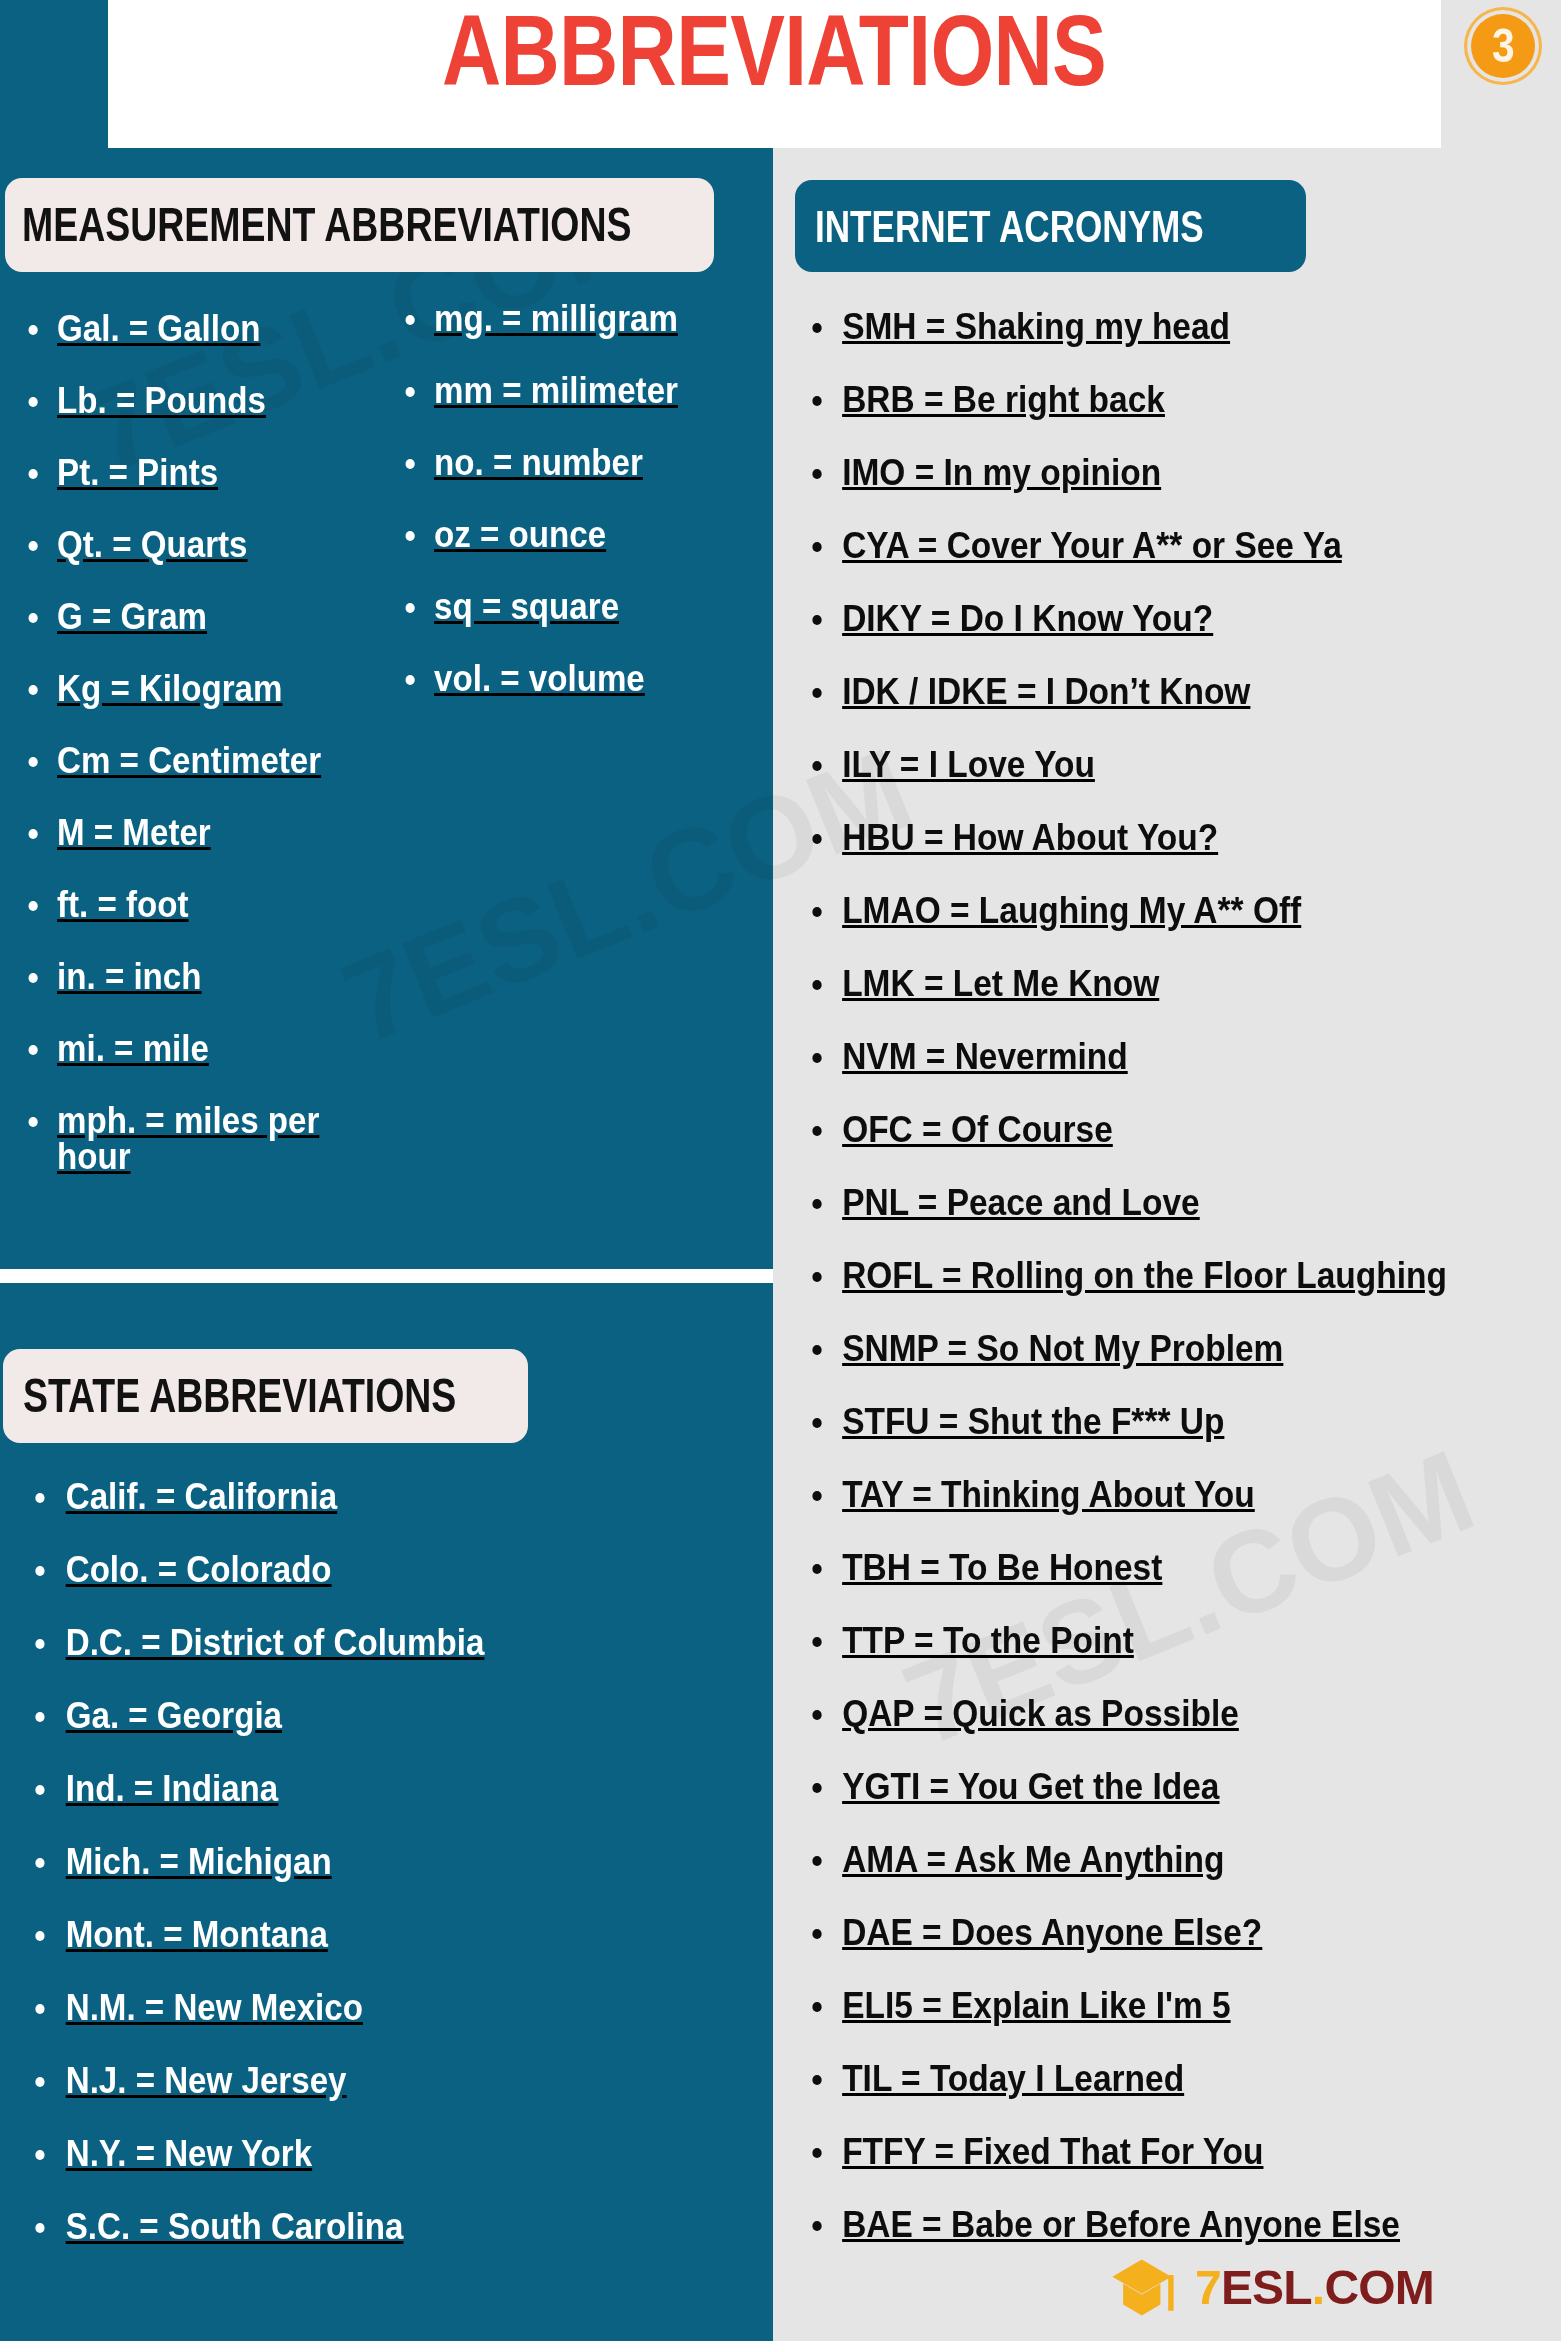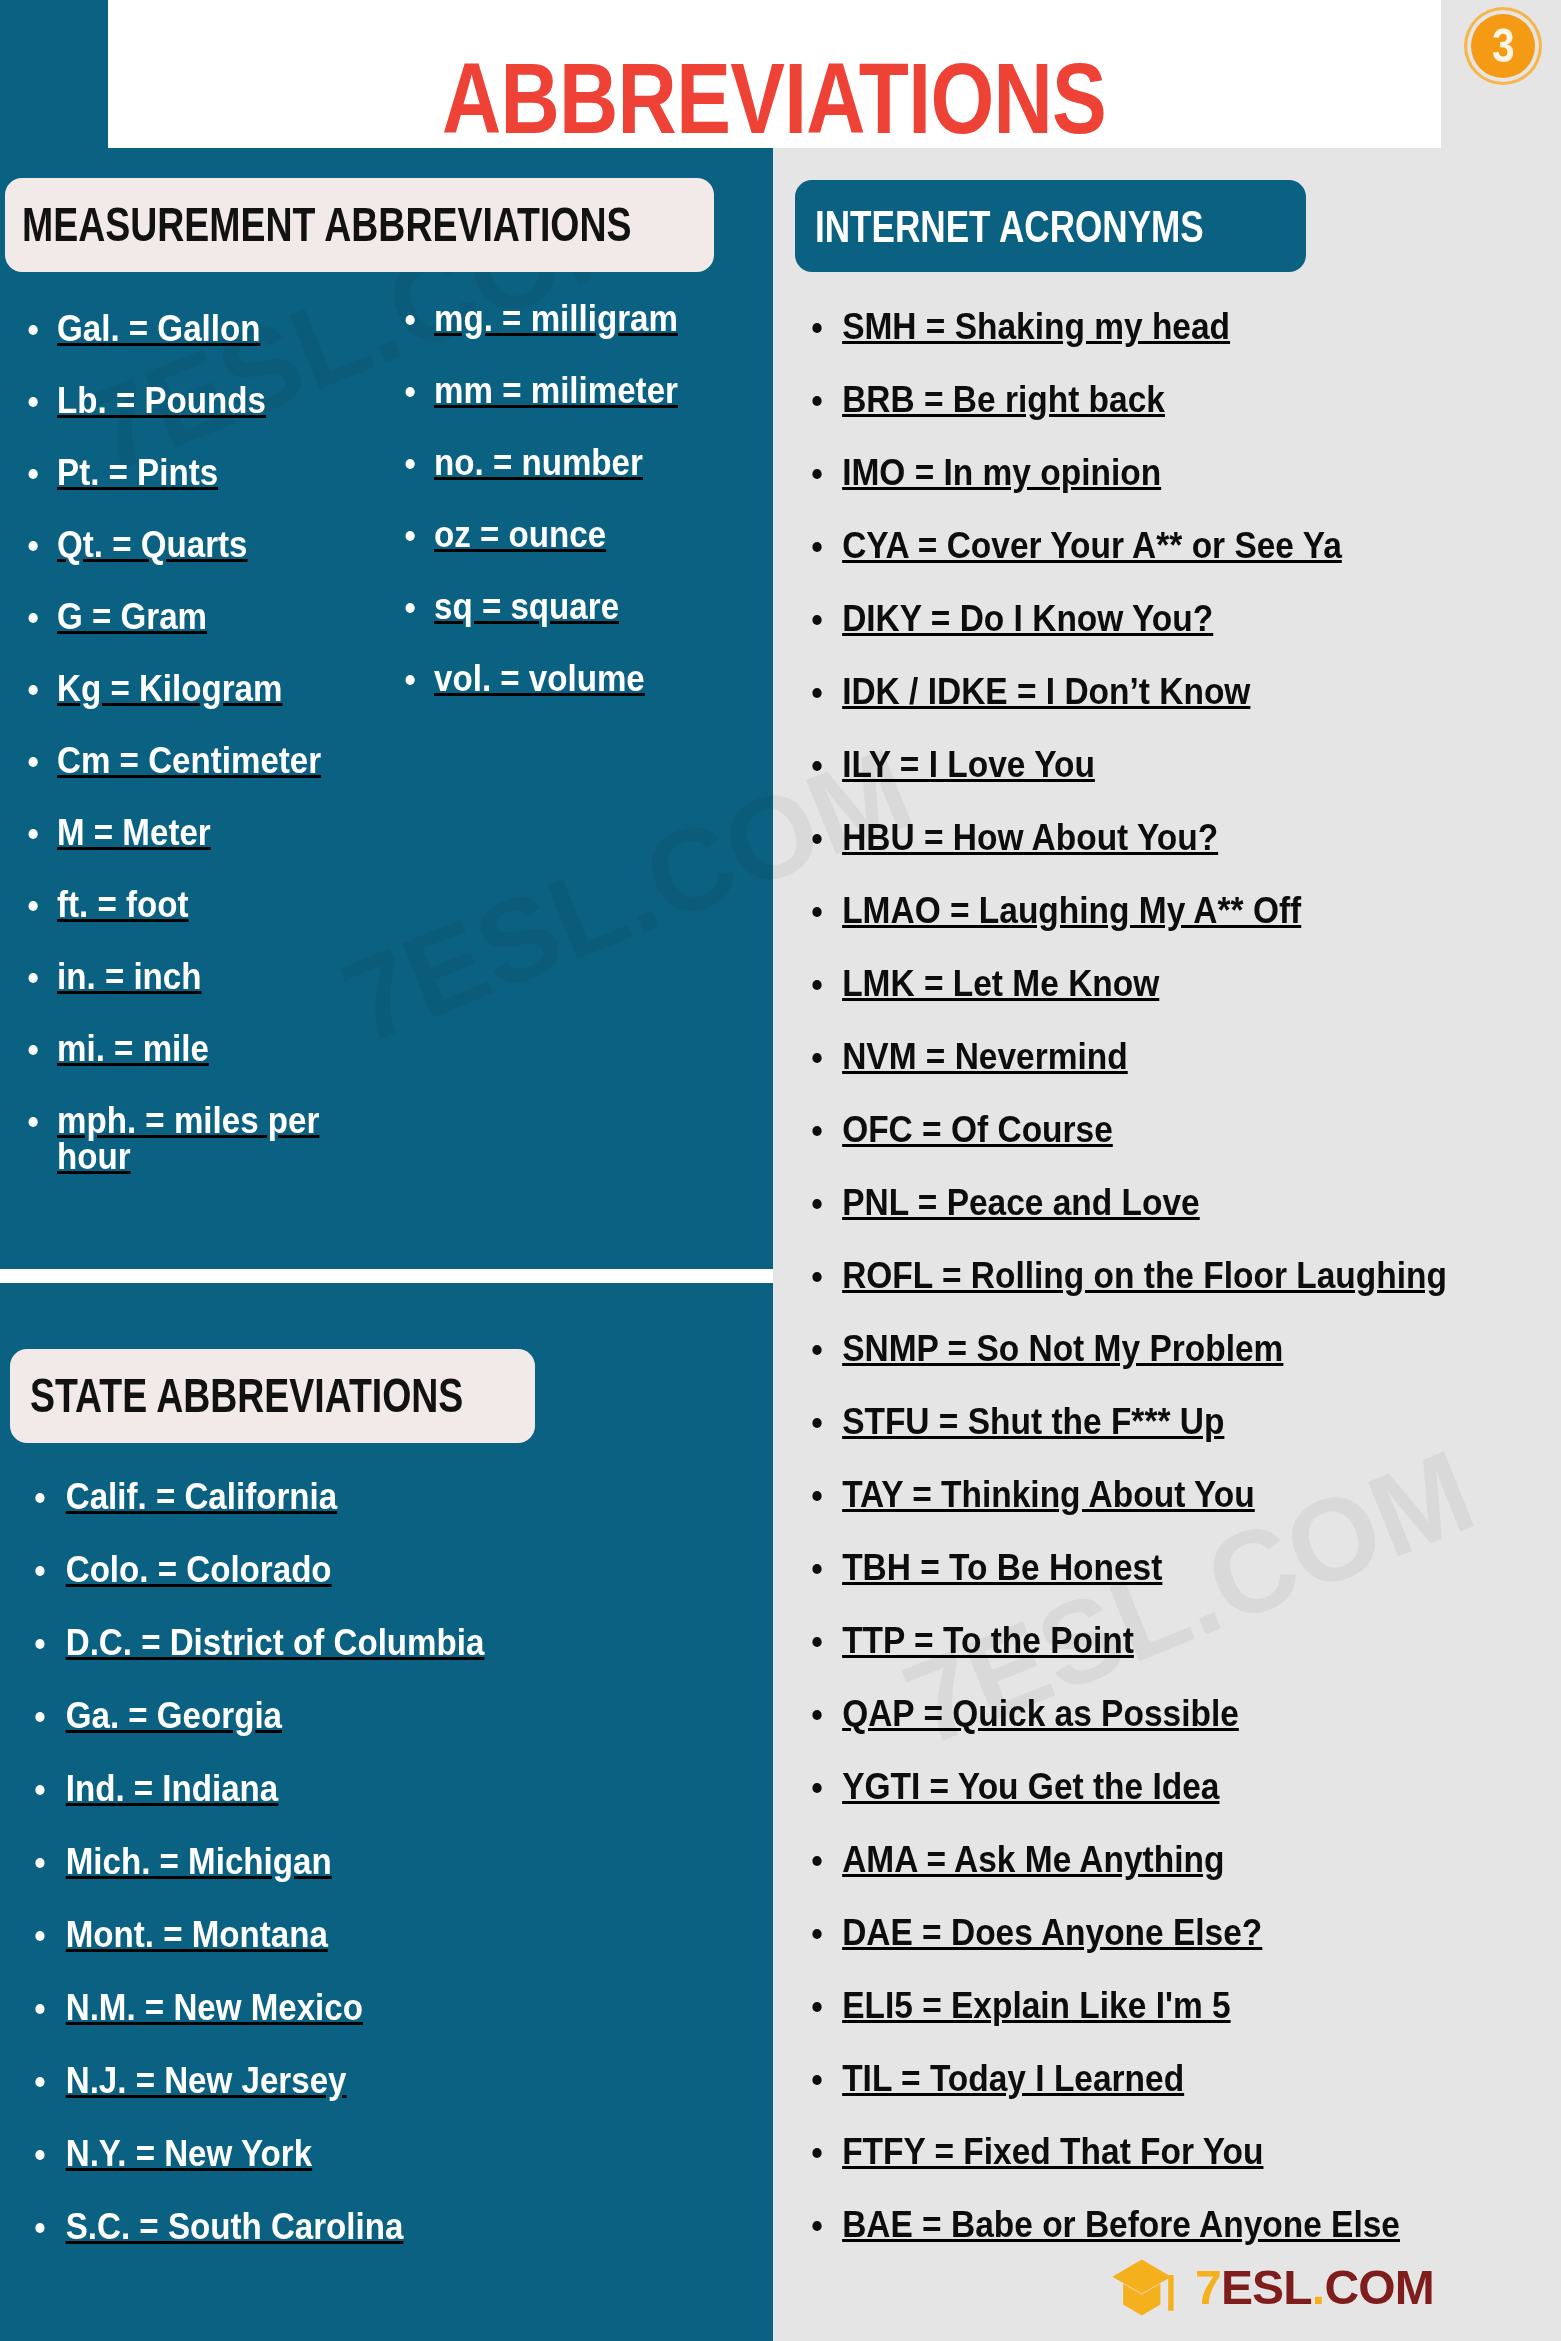--- a/index.html
+++ b/index.html
@@ -25,21 +25,21 @@
     background:#ffffff;
   }
   .left-sec-state{
     position:absolute;left:0;top:1283px;width:773px;height:1059px;
     background:#0b6181;
   }
 
   
   .title-bar{
     position:absolute;left:108px;top:0;width:1333px;height:148px;
-    background:#ffffff;display:flex;align-items:flex-end;justify-content:center;
+    background:#ffffff;display:flex;align-items:flex-start;justify-content:center;
   }
   .title-text{
     font-family:"Liberation Sans Narrow","Liberation Sans",sans-serif;
     font-weight:700;font-size:100px;letter-spacing:-0.8px;
     color:#ef4236;line-height:1;
     transform:scaleX(0.82);transform-origin:center;
     white-space:nowrap;
   }
 
   
@@ -63,21 +63,21 @@
   }
   .pill-cream{background:#f2eae8;align-items:center;}
   .pill-teal{background:#0b6181;}
   .pill-label{
     font-family:"Liberation Sans Narrow","Liberation Sans",sans-serif;
     font-weight:700;line-height:1;white-space:nowrap;
     transform:scaleX(0.78);transform-origin:left center;
   }
   #pill-measure{left:4.7px;top:178px;width:709px;height:94px;padding-left:17px;}
   #pill-measure .pill-label{font-size:48px;color:#121212;letter-spacing:0px;}
-  #pill-state{left:10px;top:1349px;width:525px;height:94px;padding-left:20px;}
+  #pill-state{left:3px;top:1349px;width:525px;height:94px;padding-left:20px;}
   #pill-state .pill-label{font-size:48px;color:#121212;}
   #pill-internet{left:795px;top:180px;width:511px;height:92px;padding-left:20px;text-align:center;}
   #pill-internet .pill-label{font-size:45px;color:#ffffff;}
 
   
   ul.blist{list-style:none;margin:0;padding:0;text-decoration:underline;}
   ul.blist li{
     position:relative;
     font-family:"Liberation Sans Narrow","Liberation Sans",sans-serif;
     font-weight:700;

